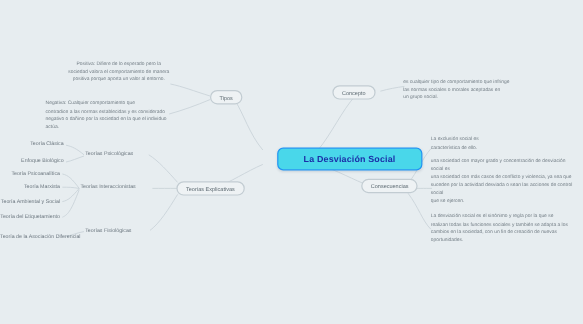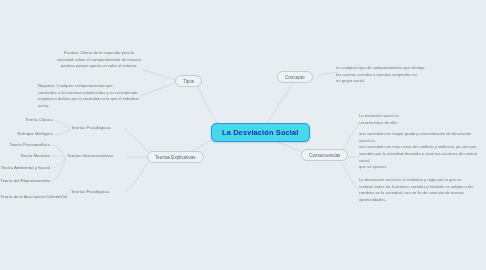--- a/index.html
+++ b/index.html
@@ -33,23 +33,24 @@
   }
   
   .central {
     background: #49d7ea;
     border: 1.4px solid #2196f3;
     border-radius: 5px;
     color: #1b2fa8;
     font-size: 7.4px;
     font-weight: bold;
     letter-spacing: 0.15px;
-    padding: 4px 10px;
+    padding: 4px 21px;
     white-space: nowrap;
     box-shadow: 0 1px 2px rgba(60,90,120,0.16);
+    margin-left: 20px;
   }
   
   .oval {
     background: #eef2f4;
     border: 0.8px solid #c2ccd2;
     border-radius: 999px;
     color: #5d6a72;
     font-size: 4.6px;
     text-align: center;
     padding: 2.6px 7px;

